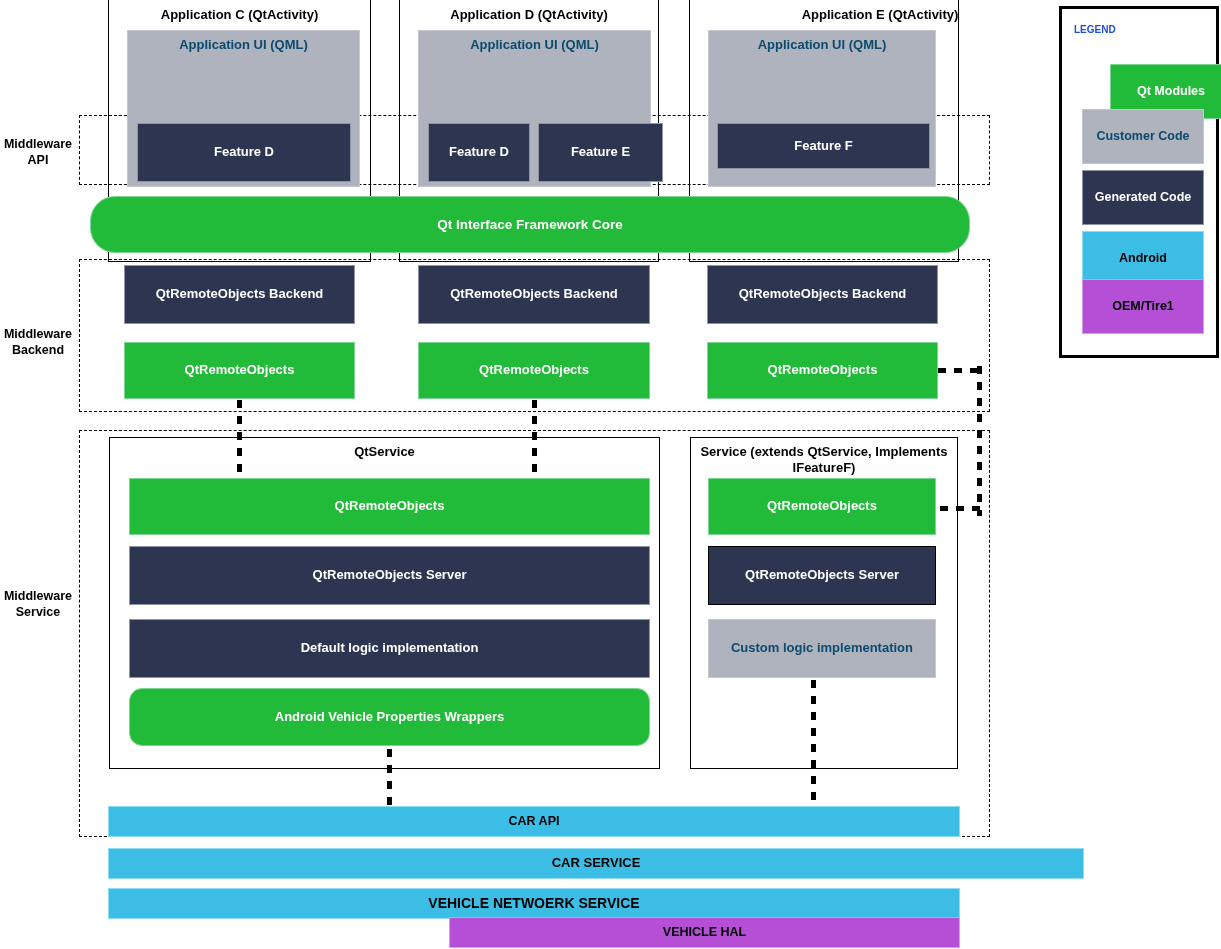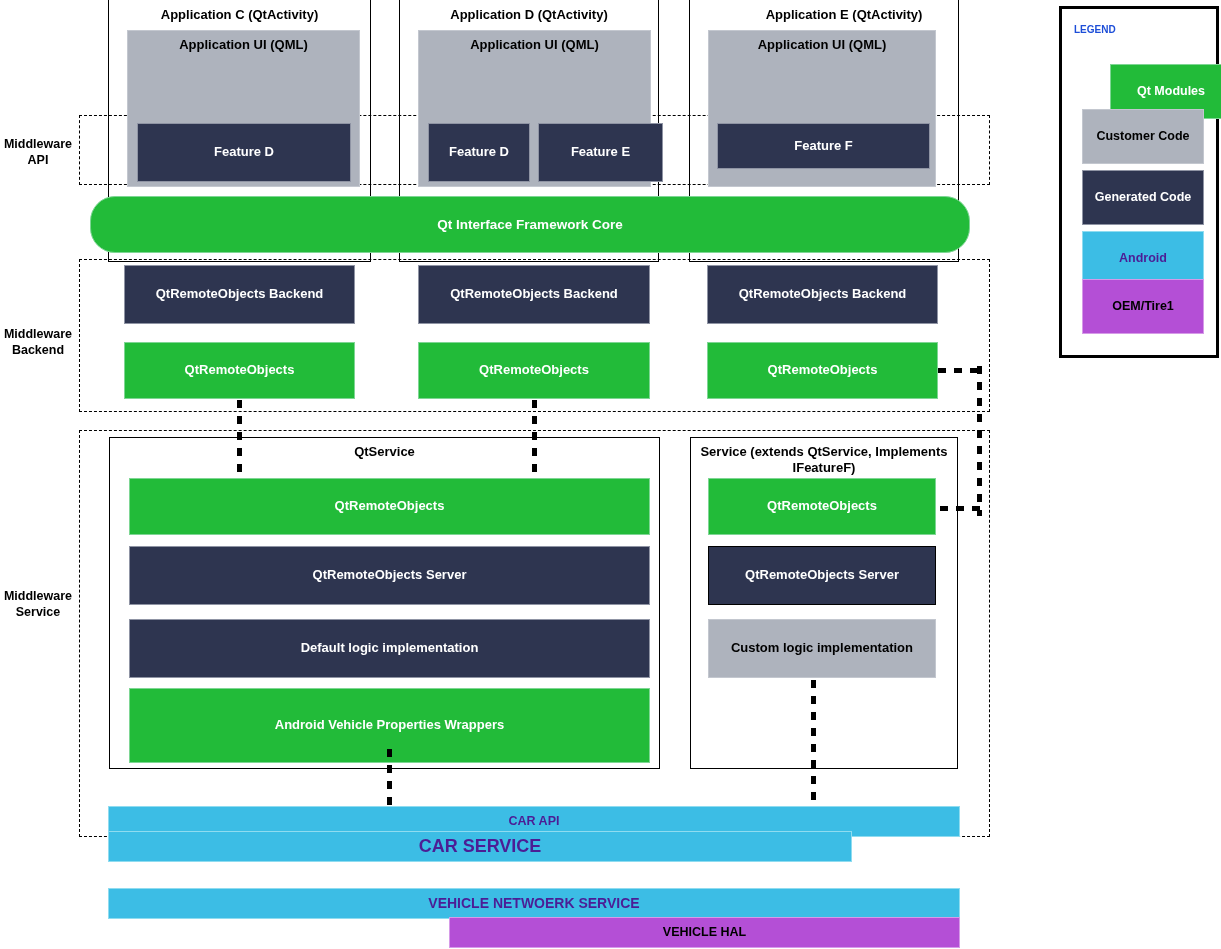--- a/index.html
+++ b/index.html
@@ -3,24 +3,24 @@
 <meta charset="utf-8">
 <style>
   html,body{margin:0;padding:0;background:#ffffff;}
   body{width:1221px;height:949px;font-family:"Liberation Sans",sans-serif;position:relative;overflow:hidden;}
   #stage{position:relative;width:1221px;height:949px;}
   .abs{position:absolute;box-sizing:border-box;}
 
   
   .blk{display:flex;align-items:center;justify-content:center;text-align:center;font-weight:bold;line-height:1.15;}
   .green{background:#22BB39;color:#ffffff;border:1px solid #7ed694;}
-  .grey{background:#aeb3bd;color:#000000;border:1px solid #c3c7cf;}
+  .grey{background:#aeb3bd;color:#0c4a6e;border:1px solid #c3c7cf;}
   .dark{background:#2e3550;color:#ffffff;border:1px solid #8f94a4;}
   .dark-hard{background:#2e3550;color:#ffffff;border:1px solid #000000;}
-  .blue{background:#3cbde5;color:#4c1d95;border:1px solid #8fdcf0;}
+  .blue{background:#3cbde5;color:#000000;border:1px solid #8fdcf0;}
   .purple{background:#b44fd6;color:#000000;border:1px solid #d69ae8;}
 
   
   .solidbox{border:1px solid #000000;background:transparent;}
   .dashbox{border:1px dashed #000000;background:transparent;}
 
   .caption{position:absolute;left:0;right:0;text-align:center;font-weight:bold;font-size:13px;color:#000;}
   .sidelabel{position:absolute;font-weight:bold;font-size:12.5px;color:#000;text-align:center;line-height:1.25;}
 
   
@@ -72,21 +72,21 @@
   <div class="abs blk grey" style="left:418px;top:30px;width:233px;height:157px;align-items:flex-start;padding-top:7px;font-size:13px;">
     <span>Application UI (QML)</span>
   </div>
   <div class="abs blk dark" style="left:428px;top:123px;width:102px;height:59px;font-size:13px;">
     <span>Feature D</span>
   </div>
   <div class="abs blk dark" style="left:538px;top:123px;width:125px;height:59px;font-size:13px;">
     <span>Feature E</span>
   </div>
 
-  <div class="caption" style="left:689px;width:310px;top:7px;">Application E (QtActivity)</div>
+  <div class="caption" style="left:689px;width:310px;top:7px;padding-left:36px;">Application E (QtActivity)</div>
   <div class="abs blk grey" style="left:708px;top:30px;width:228px;height:157px;align-items:flex-start;padding-top:7px;font-size:13px;">
     <span>Application UI (QML)</span>
   </div>
   <div class="abs blk dark" style="left:717px;top:123px;width:213px;height:46px;font-size:13px;">
     <span>Feature F</span>
   </div>
 
   <div class="abs blk green" style="left:90px;top:196px;width:880px;height:57px;font-size:13.5px;border-radius:25px;">
     <span>Qt Interface Framework Core</span>
   </div>
@@ -117,41 +117,41 @@
 
   <div class="abs blk green" style="left:129px;top:478px;width:521px;height:57px;font-size:13px;">
     <span>QtRemoteObjects</span>
   </div>
   <div class="abs blk dark" style="left:129px;top:546px;width:521px;height:59px;font-size:13px;">
     <span>QtRemoteObjects Server</span>
   </div>
   <div class="abs blk dark" style="left:129px;top:619px;width:521px;height:59px;font-size:13px;">
     <span>Default logic implementation</span>
   </div>
-  <div class="abs blk green" style="left:129px;top:688px;width:521px;height:75px;font-size:13px;">
+  <div class="abs blk green" style="left:129px;top:688px;width:521px;height:58px;font-size:13px;border-radius:13px;">
     <span>Android Vehicle Properties Wrappers</span>
   </div>
 
   <div class="abs solidbox" style="left:690px;top:437px;width:268px;height:332px;"></div>
   <div class="caption" style="left:697px;width:254px;top:444px;line-height:1.25;">Service (extends QtService, Implements IFeatureF)</div>
 
   <div class="abs blk green" style="left:708px;top:478px;width:228px;height:57px;font-size:13px;">
     <span>QtRemoteObjects</span>
   </div>
   <div class="abs blk dark-hard" style="left:708px;top:546px;width:228px;height:59px;font-size:13px;">
     <span>QtRemoteObjects Server</span>
   </div>
   <div class="abs blk grey" style="left:708px;top:619px;width:228px;height:59px;font-size:13px;">
     <span>Custom logic implementation</span>
   </div>
 
   <div class="abs blk blue" style="left:108px;top:806px;width:852px;height:31px;font-size:12.5px;">
     <span>CAR API</span>
   </div>
-  <div class="abs blk blue" style="left:108px;top:831px;width:744px;height:31px;font-size:18px;">
+  <div class="abs blk blue" style="left:108px;top:848px;width:976px;height:31px;font-size:13px;">
     <span>CAR SERVICE</span>
   </div>
   <div class="abs blk blue" style="left:108px;top:888px;width:852px;height:31px;font-size:14px;">
     <span>VEHICLE NETWOERK SERVICE</span>
   </div>
   <div class="abs blk purple" style="left:449px;top:917px;width:511px;height:31px;font-size:12.5px;">
     <span>VEHICLE HAL</span>
   </div>
 
   <div class="vdots" style="left:237px;top:400px;height:78px;"></div>

